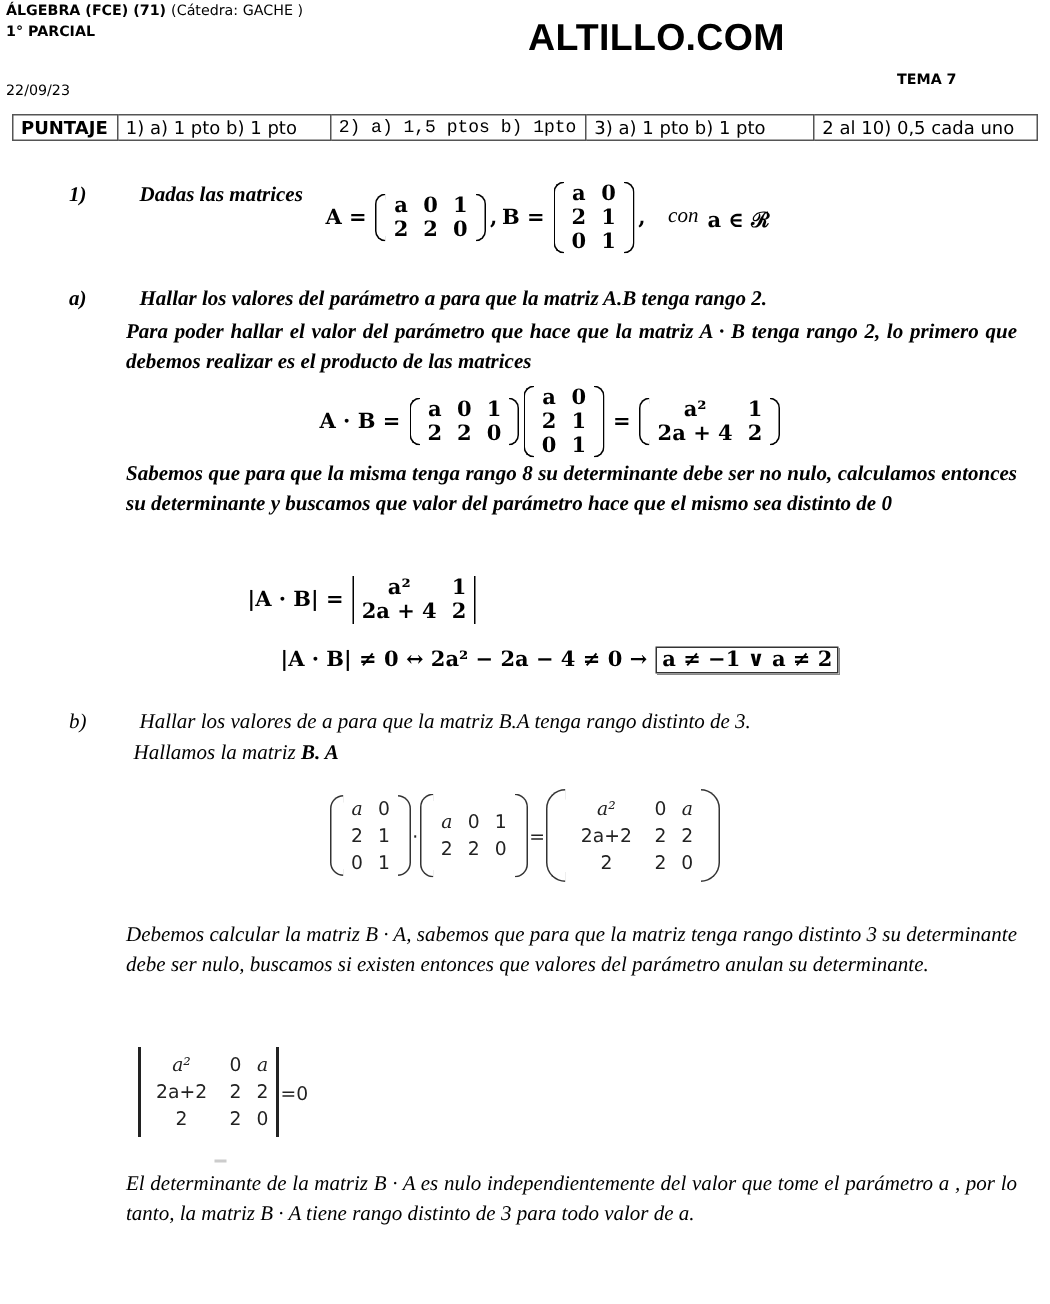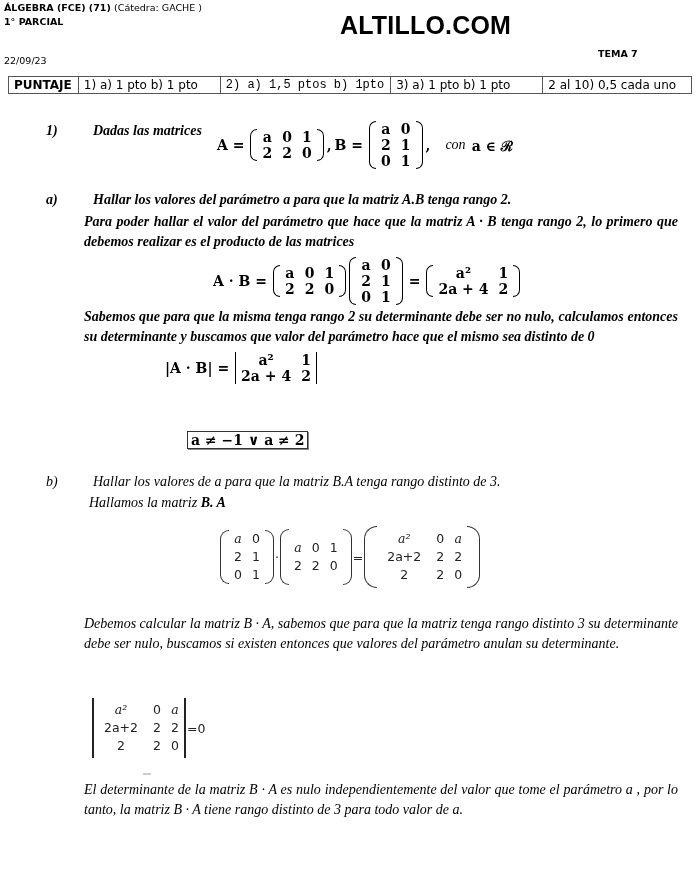--- a/index.html
+++ b/index.html
@@ -36,21 +36,21 @@
   .eqline > span { margin: 0 3px; }
 </style>
 </head>
 <body>
 
 <div class="abs hdr" style="left:4px; top:2px;">
   <span>ÁLGEBRA (FCE) (71)</span>
   <span class="light">(Cátedra: GACHE )</span>
 </div>
 <div class="abs hdr" style="left:4px; top:16px;">1° PARCIAL</div>
-<div class="abs brand" style="left:340px; top:11px;">ALTILLO.COM</div>
+<div class="abs brand" style="left:352px; top:11px;">ALTILLO.COM</div>
 <div class="abs date" style="left:4px; top:55px;">22/09/23</div>
 <div class="abs tema" style="left:598px; top:48px;">TEMA 7</div>
 
 <table class="abs score" style="left:8px; top:76px; width:684px;">
   <tbody>
       <tr>
     <td class="lbl" style="width:52px;">PUNTAJE</td>
     <td style="width:130px;">1) a) 1 pto     b) 1 pto</td>
     <td style="width:145px;font-family:Liberation Mono, monospace;">2)  a) 1,5 ptos     b) 1pto</td>
     <td style="width:140px;">3) a) 1 pto    b) 1 pto</td>
@@ -165,43 +165,44 @@
       <tr>
             <td>2a + 4</td>
             <td style="text-align:right;">2</td>
           </tr>
     </tbody>
       </table>
     <span class="br r"></span>
   </span>
 </div>
 
-<div class="abs para bold" style="left:84px; top:307px; width:594px;">Sabemos que para que la misma tenga rango 2 su determinante debe ser no nulo, calculamos entonces su determinante y buscamos que valor del parámetro hace que el mismo sea distinto de 0</div>
-
-<div class="abs eqline math" style="left:162px; top:352px;">
+<div class="abs para bold" style="left:84px; top:307px; width:594px;">Sabemos que para que la misma tenga rango 8 su determinante debe ser no nulo, calculamos entonces su determinante y buscamos que valor del parámetro hace que el mismo sea distinto de 0</div>
+
+<div class="abs eqline math" style="left:162px; top:384px;">
   <span>|A · B| =</span>
   <span class="matrix">
     <span class="br bar"></span>
     <table>
       <tbody>
           <tr>
             <td>a²</td>
             <td style="text-align:right;">1</td>
           </tr>
       <tr>
             <td>2a + 4</td>
             <td style="text-align:right;">2</td>
           </tr>
     </tbody>
       </table>
     <span class="br bar"></span>
   </span>
 </div>
 
 <div class="abs eqline math" style="left:184px; top:431px;">
+  <span>|A · B| ≠ 0 ↔ 2a² − 2a − 4 ≠ 0 →</span>
   <span class="boxed">a ≠ −1 ∨ a ≠ 2</span>
 </div>
 
 <div class="abs serif-i" style="left:46px; top:474px;">b)</div>
 <div class="abs serif-bi" style="left:93px; top:474px; font-weight:normal;">Hallar los valores de a para que la matriz B.A tenga rango distinto de 3.</div>
 <div class="abs serif-i" style="left:89px; top:495px;">
   <span>Hallamos la matriz</span>
   <span class="serif-bi">B. A</span>
 </div>
 

